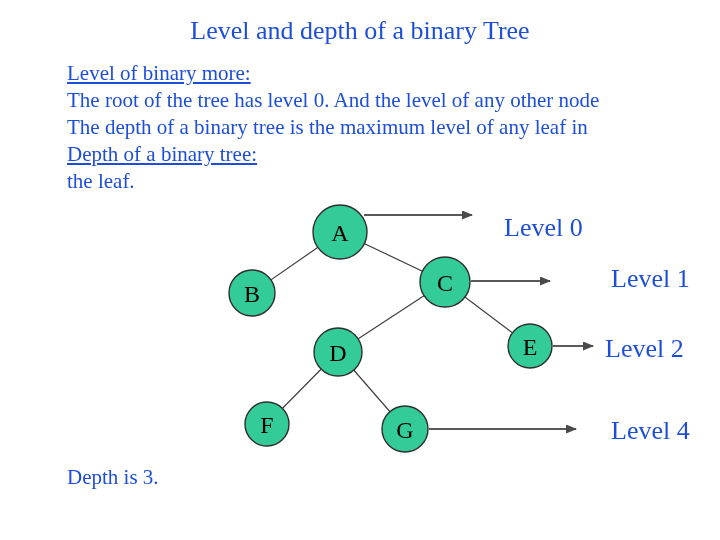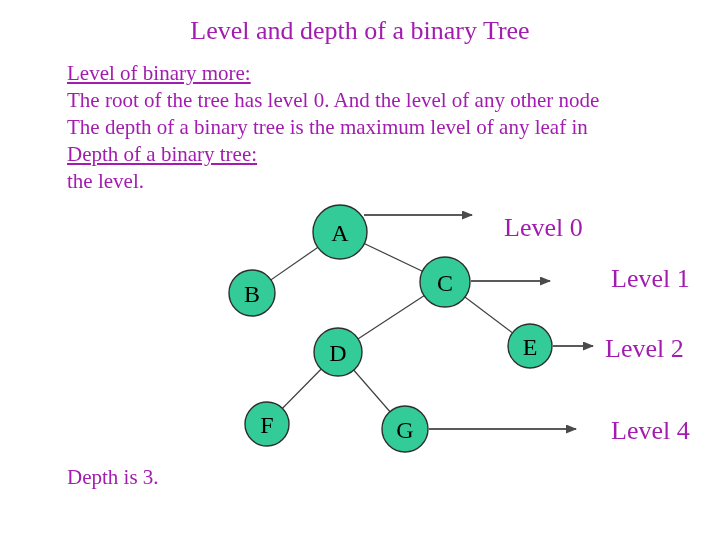--- a/index.html
+++ b/index.html
@@ -3,21 +3,21 @@
 <meta charset="utf-8">
 <style>
   html, body { margin: 0; padding: 0; background: #ffffff; }
   .slide {
     position: relative;
     width: 720px;
     height: 540px;
     background: #ffffff;
     overflow: hidden;
     font-family: "Liberation Serif", "DejaVu Serif", serif;
-    color: #a21caf;
+    color: #1d4ed8;
   }
   .title {
     position: absolute;
     left: 0; right: 0; top: 16px;
     margin: 0;
     text-align: center;
     font-size: 26px;
     font-weight: normal;
   }
   .body-text {
@@ -63,21 +63,21 @@
 
 <div class="slide">
 
   <h1 class="title">Level and depth of a binary Tree</h1>
 
   <div class="body-text">
     <div class="body-line underline"><span>Level of binary more:</span></div>
     <div class="body-line">The root of the tree has level 0. And the level of any other node</div>
     <div class="body-line">The depth of a binary tree is the maximum level of any leaf in</div>
     <div class="body-line underline"><span>Depth of a binary tree:</span></div>
-    <div class="body-line">the level.</div>
+    <div class="body-line">the leaf.</div>
   </div>
 
   <svg class="tree-svg" viewBox="0 0 720 540" xmlns="http://www.w3.org/2000/svg">
     <defs>
       <marker id="arrowhead" markerWidth="11" markerHeight="9" refX="10" refY="4.5" orient="auto" markerUnits="userSpaceOnUse">
         <path d="M0,0 L11,4.5 L0,9 z" fill="#4a4a4a"></path>
       </marker>
     </defs>
 
     <line class="edge" x1="340" y1="232" x2="252" y2="293"></line>

